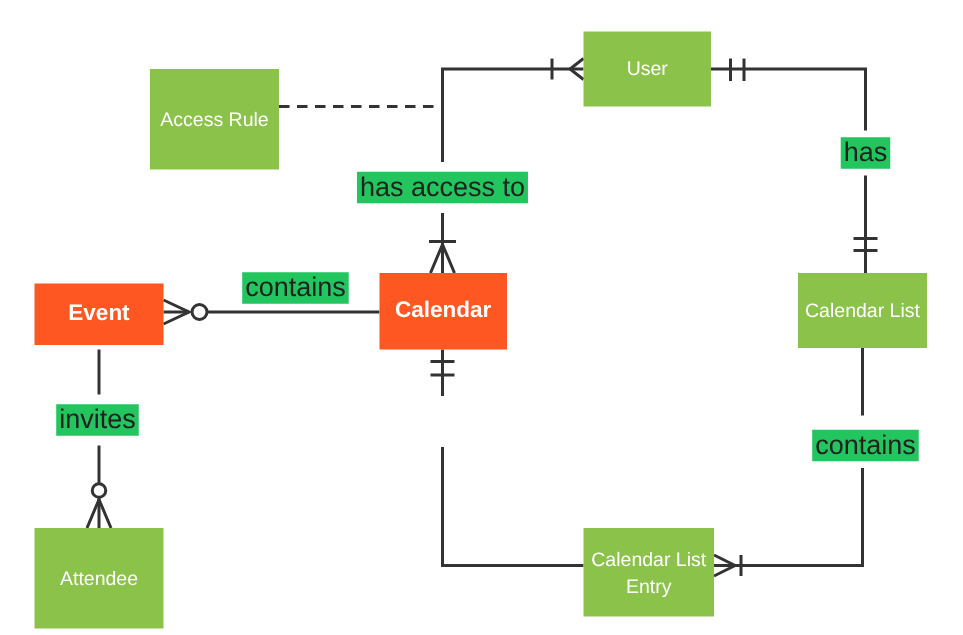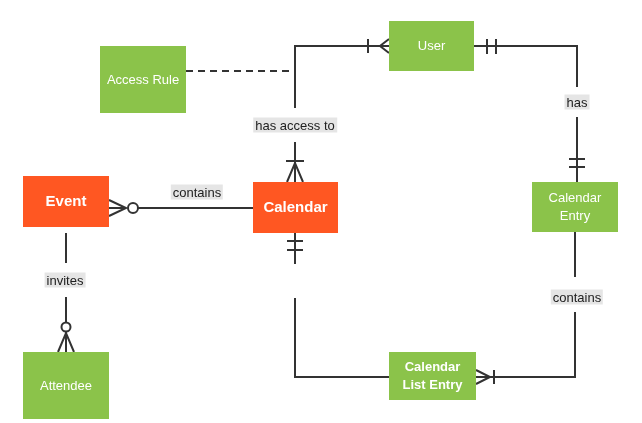--- a/index.html
+++ b/index.html
@@ -19,34 +19,34 @@
     font-size:13px;
     line-height:1.35;
     padding:0 4px;
     box-sizing:border-box;
   }
   .entity.green{background:#8BC34A;}
   .entity.orange{background:#FF5722;font-weight:bold;font-size:15px;}
   .rel-label{
     position:absolute;
     transform:translate(-50%,-50%);
-    font-size:13px;
+    font-size:18px;
     color:#212121;
     white-space:nowrap;
-    background:#e5e5e5;
+    background:#22c55e;
     padding:0 2px;
   }
   
-  #e-event{left:23px;top:176px;width:86px;height:51px;}
+  #e-event{left:23px;top:189px;width:86px;height:41px;}
   #e-calendar{left:253px;top:182px;width:85px;height:51px;}
   #e-user{left:389px;top:21px;width:85px;height:50px;}
   #e-access-rule{left:100px;top:46px;width:86px;height:67px;}
   #e-calendar-list{left:532px;top:182px;width:86px;height:50px;}
   #e-attendee{left:23px;top:352px;width:86px;height:67px;}
-  #e-calendar-list-entry{left:389px;top:352px;width:87px;height:48px;font-weight:bold;}
+  #e-calendar-list-entry{left:389px;top:352px;width:87px;height:59px;}
   
   #l-contains-1{left:197px;top:192px;}
   #l-invites{left:65px;top:280px;text-align:right;}
   #l-has-access-to{left:295px;top:125px;text-align:right;}
   #l-has{left:577px;top:102px;}
   #l-references{left:295px;top:284px;}
   #l-contains-2{left:577px;top:297px;}
 </style>
 </head>
 <body>
@@ -129,21 +129,21 @@
   <div class="entity orange" id="e-calendar">
     <span>Calendar</span>
   </div>
   <div class="entity green" id="e-user">
     <span>User</span>
   </div>
   <div class="entity green" id="e-access-rule">
     <span>Access Rule</span>
   </div>
   <div class="entity green" id="e-calendar-list">
-    <span>Calendar Entry</span>
+    <span>Calendar List</span>
   </div>
   <div class="entity green" id="e-attendee">
     <span>Attendee</span>
   </div>
   <div class="entity green" id="e-calendar-list-entry">
     <span>Calendar List Entry</span>
   </div>
 
   <div class="rel-label" id="l-contains-1">contains</div>
   <div class="rel-label" id="l-invites">invites</div>

